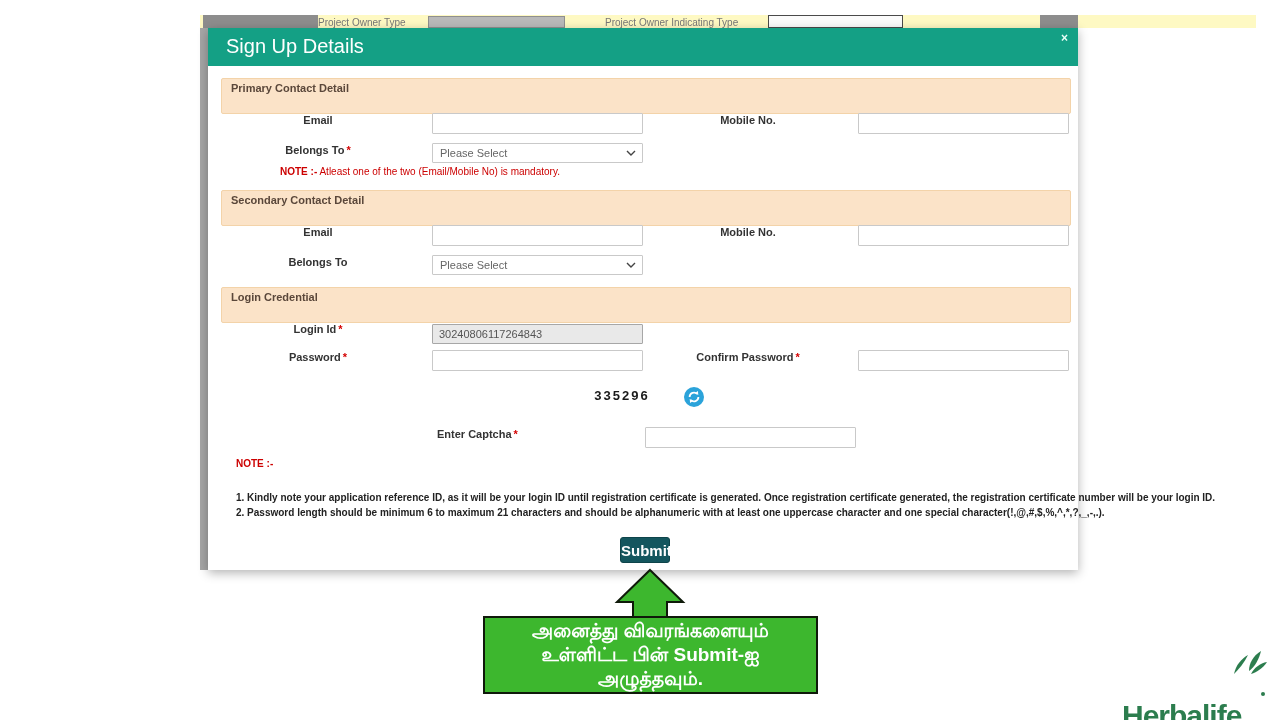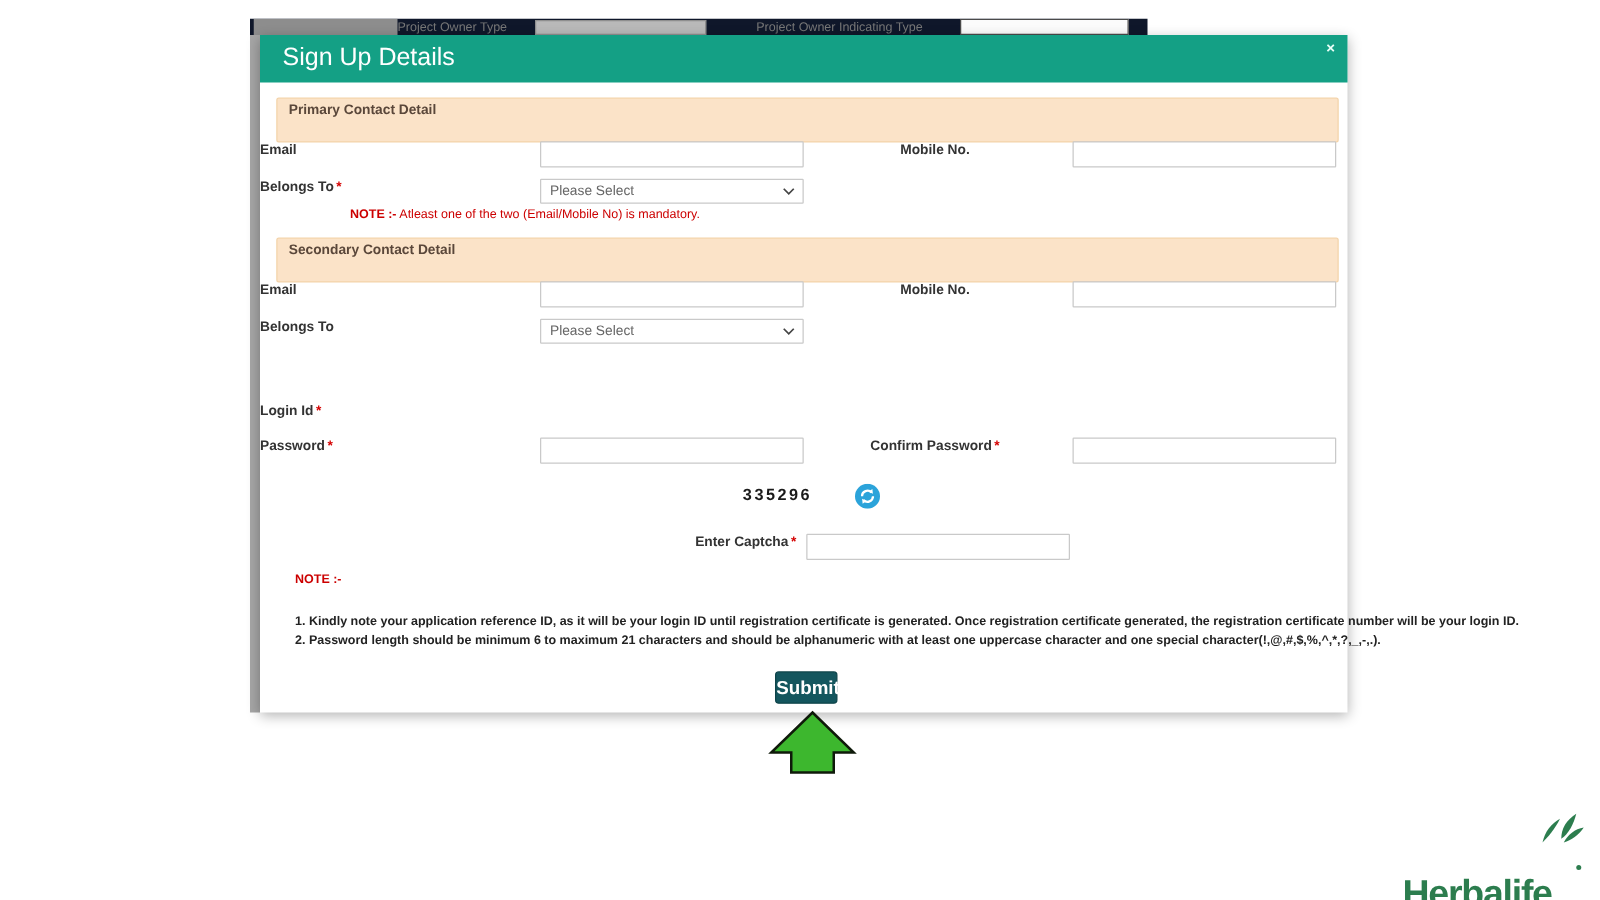--- a/index.html
+++ b/index.html
@@ -1,50 +1,50 @@
 <!DOCTYPE html>
 <html><head>
 <meta charset="utf-8">
 <style>
   * { margin:0; padding:0; box-sizing:border-box; }
   body { background:#fff; font-family:"Liberation Sans", sans-serif; }
   .page { position:relative; width:1280px; height:720px; background:#ffffff; overflow:hidden; }
 
   
-  .backdrop-strip { position:absolute; left:200px; top:15px; width:718px; height:13px; background:#0f172a; overflow:hidden; }
+  .backdrop-strip { position:absolute; left:200px; top:15px; width:1056px; height:13px; background:#fef9c3; overflow:hidden; }
   .bd-darkblock { position:absolute; left:3px; top:0; width:115px; height:13px; background:#8d8d8d; }
   .bd-darkblock2 { position:absolute; left:840px; top:0; width:38px; height:13px; background:#8d8d8d; }
   .bd-label { position:absolute; top:2px; font-size:10px; color:#777; white-space:nowrap; }
   .bd-box1 { position:absolute; left:228px; top:1px; width:137px; height:12px; background:#b9b9b9; border:1px solid #8f8f8f; }
   .bd-box2 { position:absolute; left:568px; top:0px; width:135px; height:13px; background:#fbfbfb; border:1px solid #4a4a4a; }
   .backdrop-left { position:absolute; left:200px; top:28px; width:8px; height:542px; background:#a6a6a6; }
 
   
   .modal { position:absolute; left:208px; top:28px; width:870px; height:542px; background:#fff; box-shadow:0 3px 10px rgba(0,0,0,.3); }
   .modal-header { position:relative; height:38px; background:#14a085; }
   .modal-title { position:absolute; left:18px; top:7px; font-size:20px; color:#fff; font-weight:400; }
   .modal-close { position:absolute; right:10px; top:3px; color:#eafff8; font-size:12px; font-weight:bold; cursor:pointer; }
 
   .section-bar { position:absolute; left:13px; width:850px; height:36px; background:#fbe3c8; border:1px solid #f3d3a9; border-radius:2px; }
   .section-title { font-size:11px; font-weight:bold; color:#5a473a; padding:3px 0 0 9px; }
 
-  .fld-label { position:absolute; width:220px; text-align:left; font-size:11px; font-weight:bold; color:#333; }
+  .fld-label { position:absolute; width:220px; text-align:center; font-size:11px; font-weight:bold; color:#333; }
   .fld-label-r { position:absolute; left:430px; width:220px; text-align:center; font-size:11px; font-weight:bold; color:#333; }
   .req { color:#d40000; margin-left:2px; }
   .inp { position:absolute; width:211px; height:21px; border:1px solid #c9c9c9; background:#fff; font-size:11px; padding:0 6px; color:#333; border-radius:1px; }
   .inp.disabled { background:#e9e9e9; border:1px solid #a7a7a7; color:#555; }
   .sel { position:absolute; width:211px; height:20px; border:1px solid #c9c9c9; background:#fff; border-radius:1px; font-size:11px; color:#666; line-height:18px; padding-left:7px; cursor:pointer; }
   .sel .chev { position:absolute; right:6px; top:5px; }
 
   .note-red { position:absolute; left:28px; font-size:10px; color:#cc0000;padding-left:44px; }
   .note-red b { font-weight:bold; }
 
   .captcha-code { position:absolute; left:314px; top:360px; width:200px; text-align:center; font-size:13px; font-weight:bold; color:#1a1a1a; letter-spacing:2px; }
   .captcha-refresh { position:absolute; left:476px; top:359px; width:20px; height:20px; cursor:pointer; }
-  .captcha-label { position:absolute; left:229px; top:400px; width:200px; text-align:right; font-size:11px; font-weight:bold; color:#333; }
+  .captcha-label { position:absolute; left:229px; top:400px; width:200px; font-size:11px; font-weight:bold; color:#333; }
   .captcha-input { left:437px; top:399px; }
 
   .notes-heading { position:absolute; left:28px; top:430px; font-size:10px; font-weight:bold; color:#cc0000; }
   .notes-item { position:absolute; left:28px; font-size:10px; font-weight:bold; color:#222; white-space:nowrap; }
 
   .submit-btn { position:absolute; left:412px; top:509px; width:50px; height:26px; background:#14565e; color:#fff; font-size:15px; font-weight:bold; border:1px solid #0e444a; border-radius:3px; cursor:pointer; font-family:"Liberation Sans", sans-serif; }
 
   .arrow-svg { position:absolute; left:610px; top:568px; }
   .callout { position:absolute; left:483px; top:616px; width:335px; height:78px; background:#3db72e; border:2px solid #0f1a0a; display:flex; flex-direction:column; align-items:center; justify-content:center; }
   .callout div { color:#fff; font-size:19px; font-weight:600; line-height:1.25; text-align:center; }
@@ -99,21 +99,25 @@
     <div class="fld-label-r" style="top:198px;"><span>Mobile No.</span></div>
     <input class="inp" style="left: 650px; top: 197px;">
     <div class="fld-label" style="left:0; top:228px;"><span>Belongs To</span></div>
     <div class="sel" style="left:224px; top:227px;">
       <span>Please Select</span>
       <svg class="chev" width="10" height="8" viewBox="0 0 10 8">
           <polyline points="1,2 5,6 9,2" fill="none" stroke="#444" stroke-width="1.4"></polyline>
         </svg>
     </div>
 
+    <div class="section-bar" style="top:259px;">
+      <div class="section-title">Login Credential</div>
+    </div>
     <div class="fld-label" style="left:0; top:295px;"><span>Login Id</span><span class="req">*</span></div>
+    <input class="inp disabled" style="left: 224px; top: 296px; height: 20px;" readonly="" value="30240806117264843">
     <div class="fld-label" style="left:0; top:323px;"><span>Password</span><span class="req">*</span></div>
     <input class="inp" type="password" style="left: 224px; top: 322px;">
     <div class="fld-label-r" style="top:323px;"><span>Confirm Password</span><span class="req">*</span></div>
     <input class="inp" type="password" style="left: 650px; top: 322px;">
 
     <div class="captcha-code">335296</div>
     <div class="captcha-refresh">
       <svg width="20" height="20" viewBox="0 0 20 20">
         <circle cx="10" cy="10" r="10" fill="#2ba3da"></circle>
         <path d="M5.6 10a4.4 4.4 0 0 1 7.6-3" stroke="#fff" stroke-width="1.8" fill="none"></path>
@@ -129,20 +133,25 @@
     <div class="notes-item" style="top:464px;">1. Kindly note your application reference ID, as it will be your login ID until registration certificate is generated. Once registration certificate generated, the registration certificate number will be your login ID.</div>
     <div class="notes-item" style="top:479px;">2. Password length should be minimum 6 to maximum 21 characters and should be alphanumeric with at least one uppercase character and one special character(!,@,#,$,%,^,*,?,_,-,.).</div>
 
     <button class="submit-btn">Submit</button>
   </div>
 
   <svg class="arrow-svg" width="80" height="52" viewBox="0 0 80 52">
     <polygon points="40,2 73,34 57,34 57,50 23,50 23,34 7,34" fill="#3db72e" stroke="#0f1a0a" stroke-width="2"></polygon>
   </svg>
 
+  <div class="callout">
+    <div>அனைத்து விவரங்களையும்</div>
+    <div>உள்ளிட்ட பின் Submit-ஐ</div>
+    <div>அழுத்தவும்.</div>
+  </div>
 
   <div class="brand">
     <span class="brand-text">Herbalife</span>
     <svg class="brand-leaf" width="36" height="26" viewBox="0 0 36 26">
       <path d="M2 24 C4 15 9 9 16 5 C12 13 7 19 2 24 Z" fill="#2c7d4e"></path>
       <path d="M17 21 C17 13 21 6 29 1 C27 9 23 17 17 21 Z" fill="#2c7d4e"></path>
       <path d="M19 24 C25 22 31 18 35 12 C28 13 22 18 19 24 Z" fill="#2c7d4e"></path>
     </svg>
     <span class="brand-reg"></span>
   </div>

